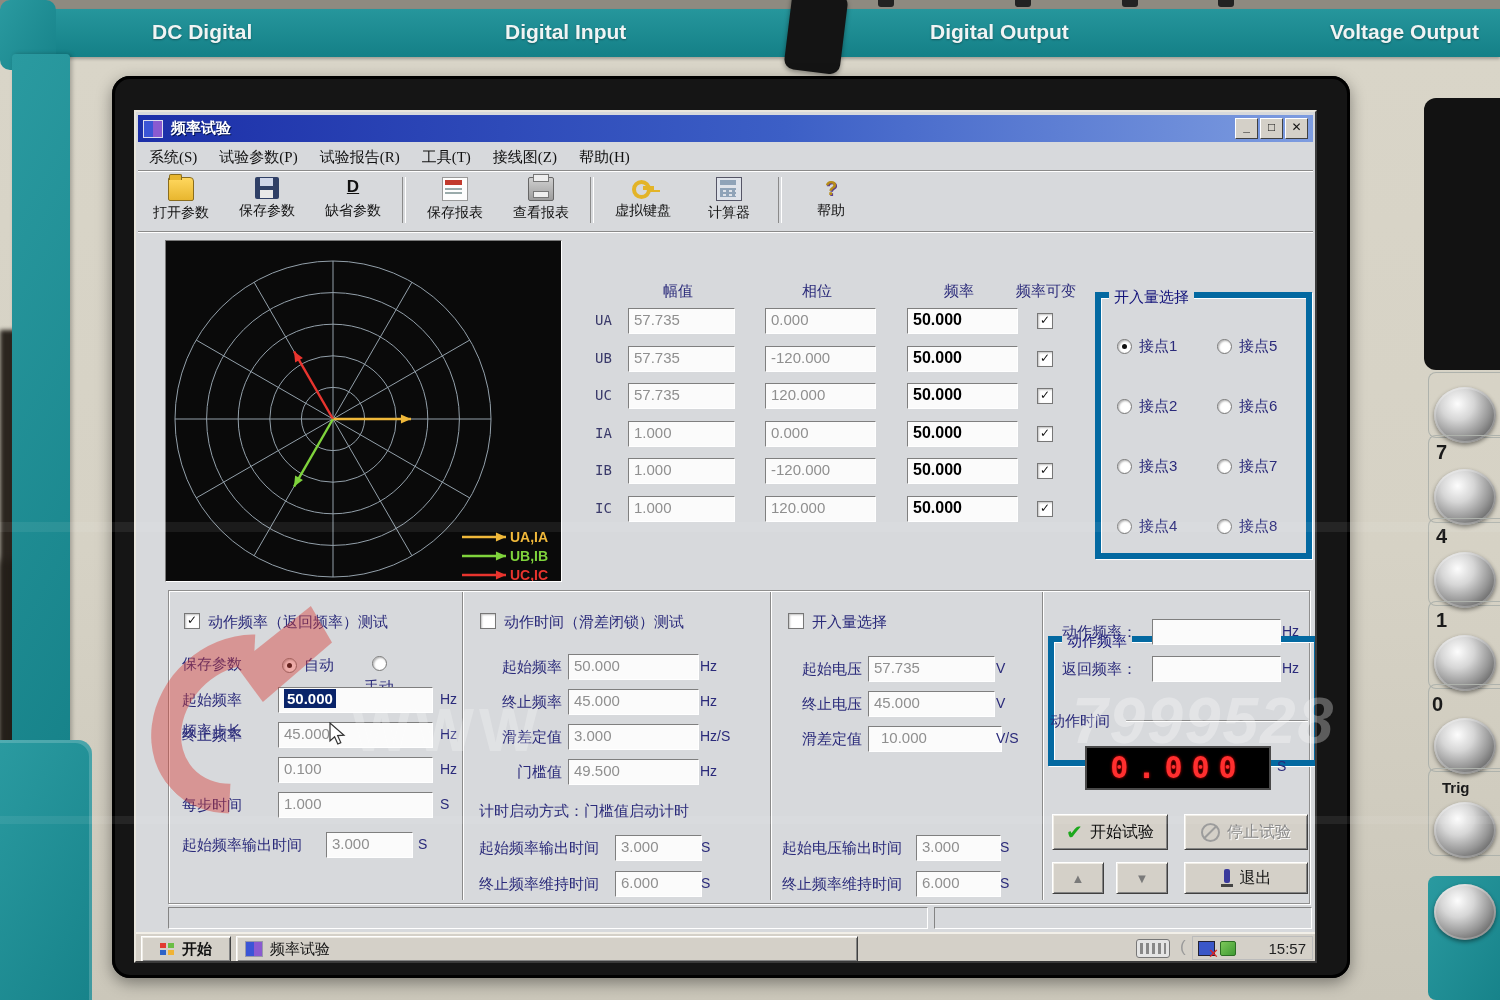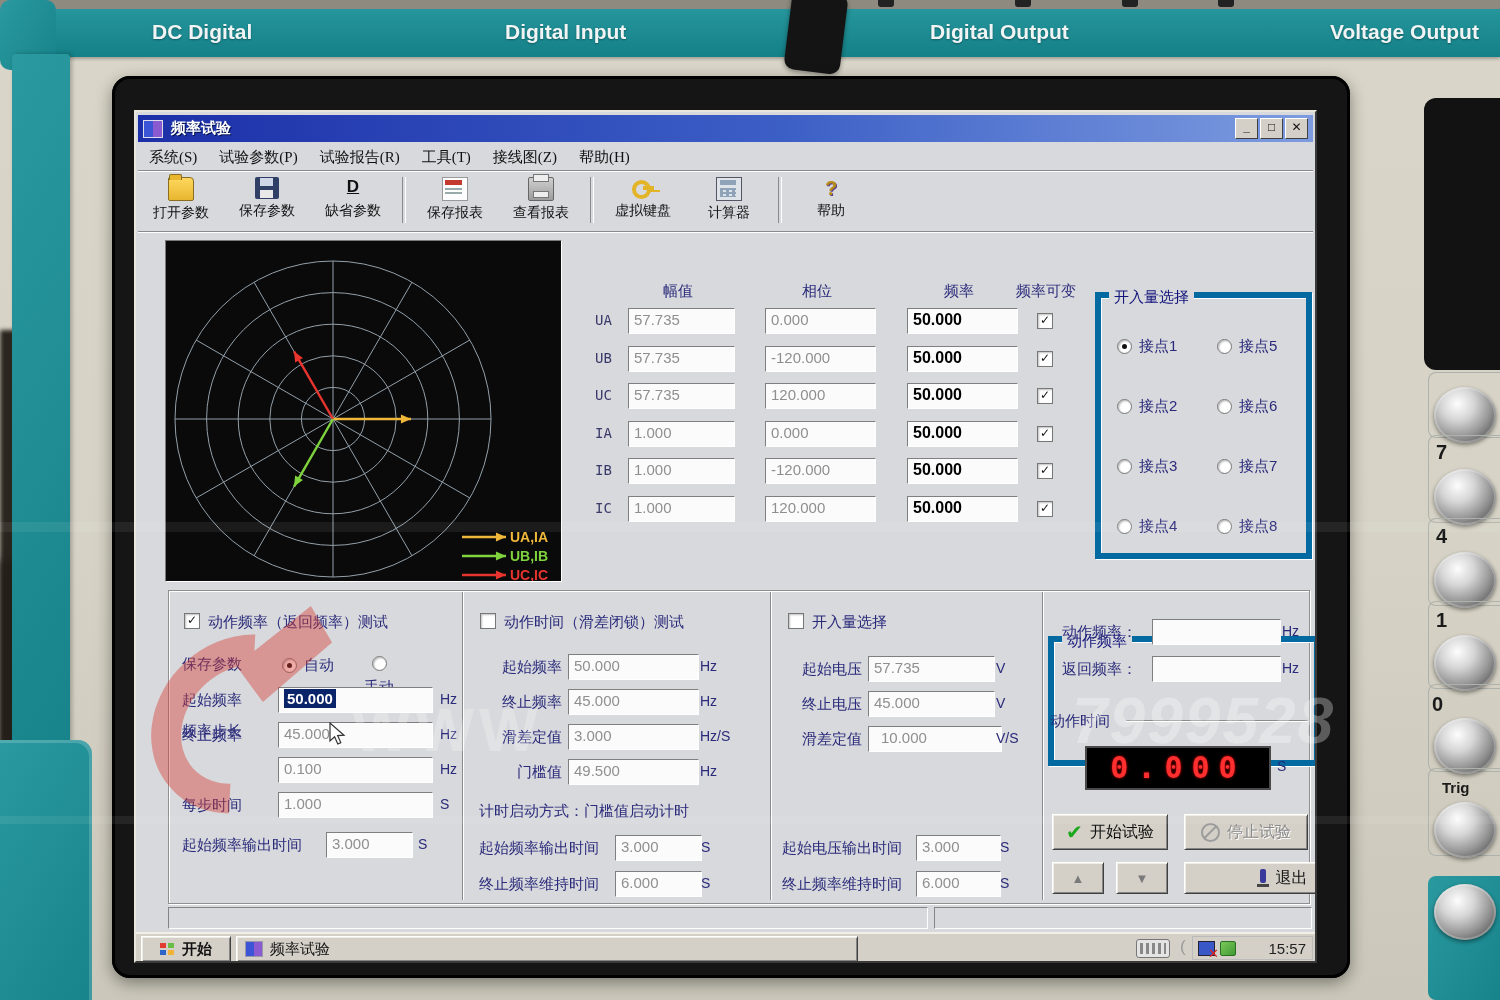--- a/index.html
+++ b/index.html
@@ -391,21 +391,21 @@
     <div class="btn3d disabled" style="left:1050px;top:704px;width:122px;height:34px;">
       <span class="ic-stop"></span>
       <span>停止试验</span>
     </div>
     <div class="btn3d" style="left:918px;top:752px;width:50px;height:30px;color:#7a7a7a;font-size:13px;">
       <span>▲</span>
     </div>
     <div class="btn3d" style="left:982px;top:752px;width:50px;height:30px;color:#7a7a7a;font-size:13px;">
       <span>▼</span>
     </div>
-    <div class="btn3d" style="left:1050px;top:752px;width:122px;height:30px;padding-left:36px;">
+    <div class="btn3d" style="left:1050px;top:752px;width:122px;height:30px;">
       <span class="ic-exit"></span>
       <span>退出</span>
     </div>
 
     <div class="statuscell" style="left:34px;top:797px;width:758px;"></div>
     <div class="statuscell" style="left:800px;top:797px;width:376px;"></div>
 
     <div class="taskbar">
       <div class="btn3d startbtn">
         <span class="winlogo">

